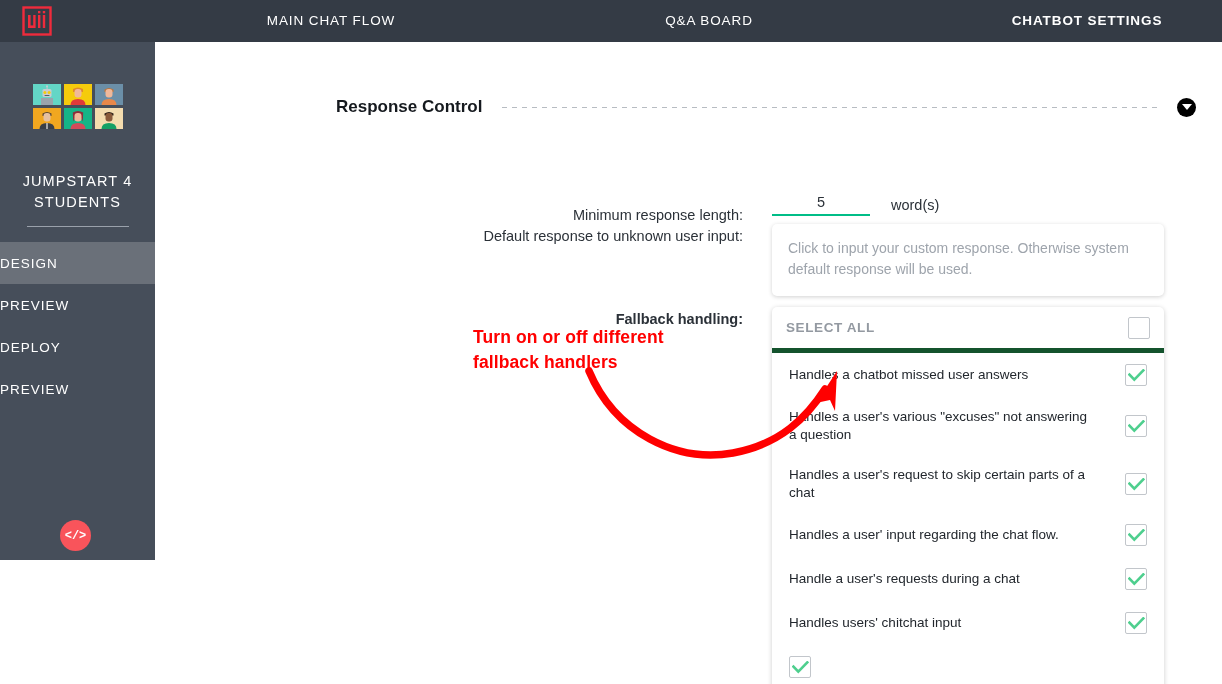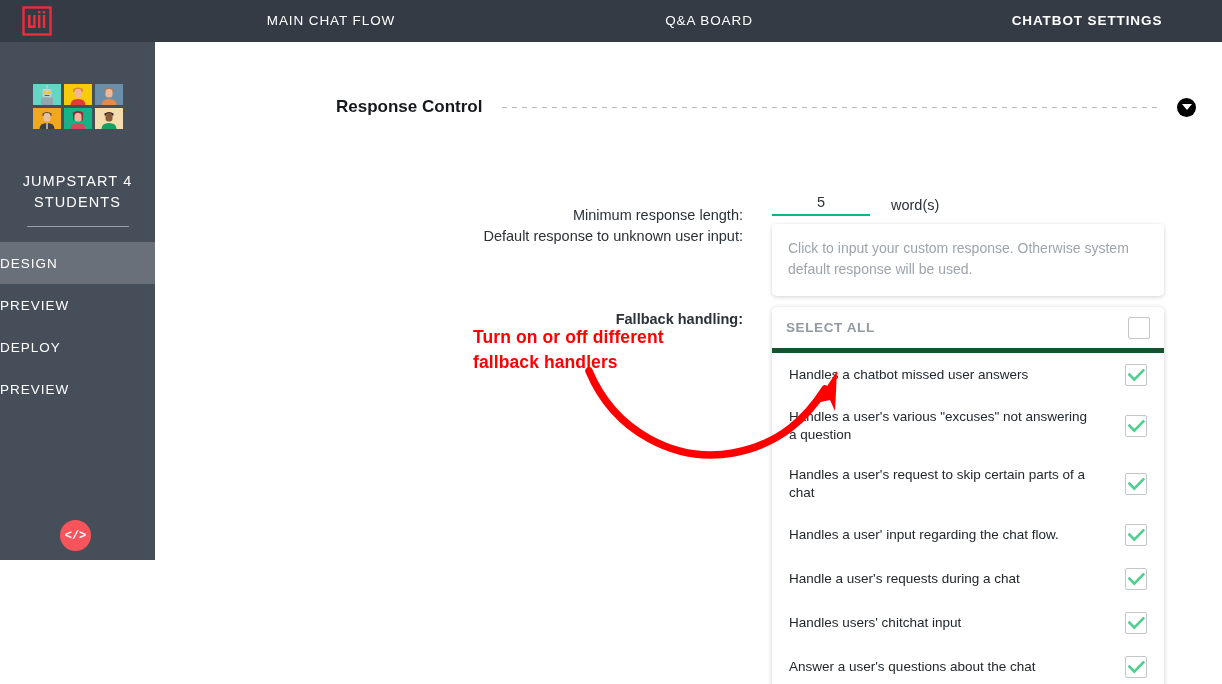--- a/index.html
+++ b/index.html
@@ -400,21 +400,20 @@
         <div class="handler-row">
           <div class="handler-text">Handles users' chitchat input</div>
           <div class="cbox">
             <svg width="17" height="13" viewBox="0 0 17 13">
                 <path d="M1.5 5.6 L6.3 10.6 L15.3 1.4" fill="none" stroke="#4ecf8e" stroke-width="2.6" stroke-linecap="square"></path>
               </svg>
           </div>
         </div>
 
         <div class="handler-row">
-          <div class="handler-text">Answer a user's questions about the chat</div>
           <div class="cbox">
             <svg width="17" height="13" viewBox="0 0 17 13">
                 <path d="M1.5 5.6 L6.3 10.6 L15.3 1.4" fill="none" stroke="#4ecf8e" stroke-width="2.6" stroke-linecap="square"></path>
               </svg>
           </div>
         </div>
 
       </div>
     </div>
 

